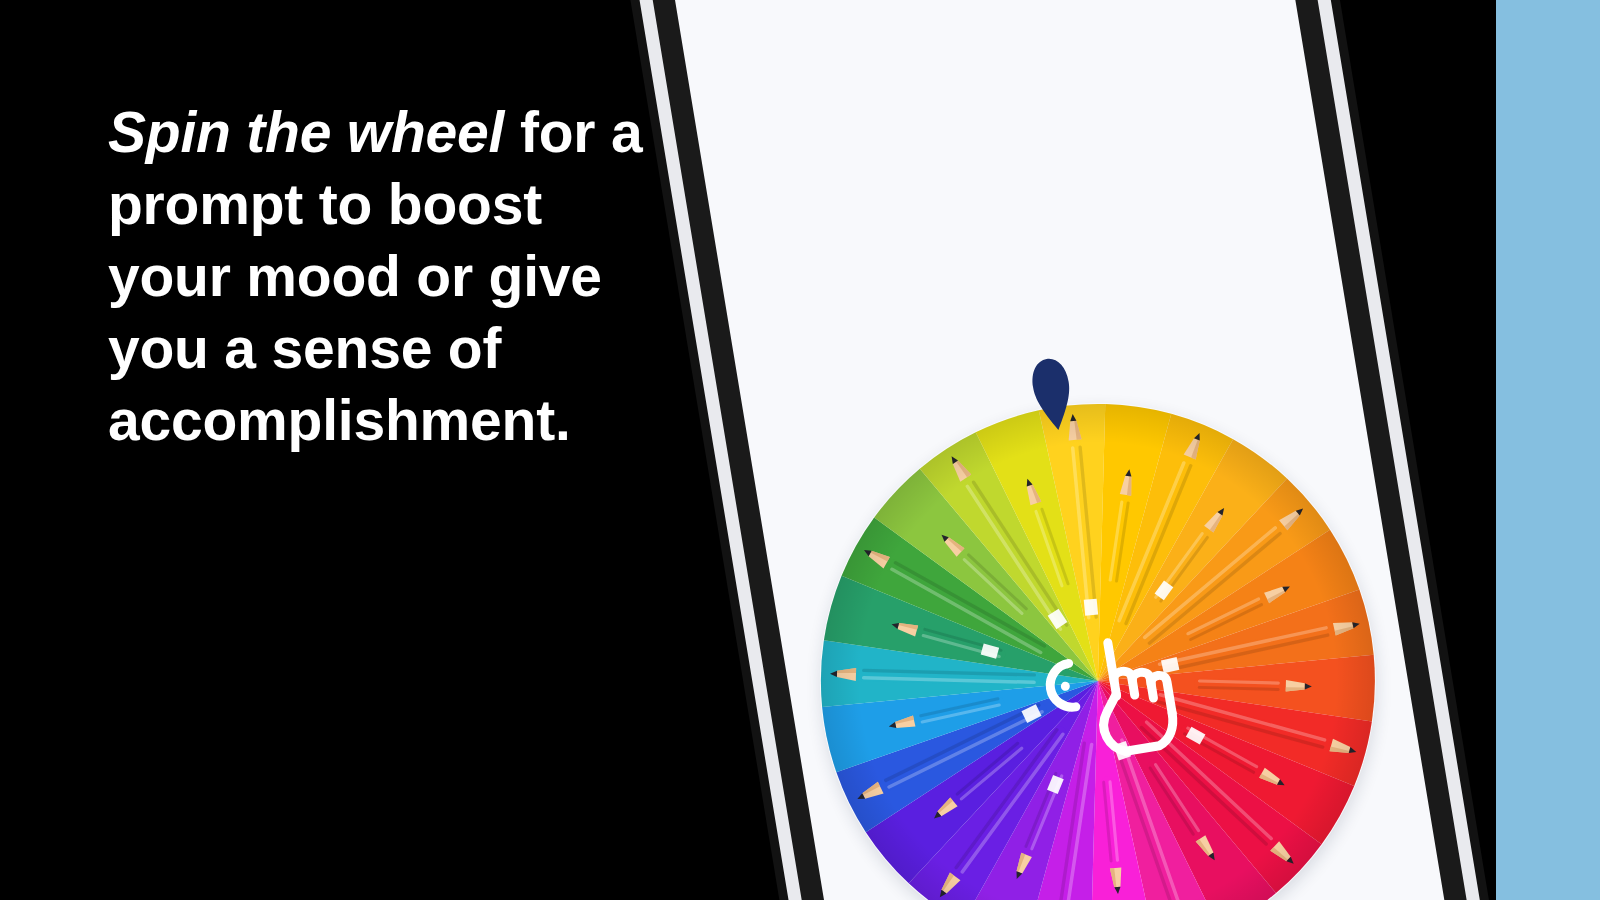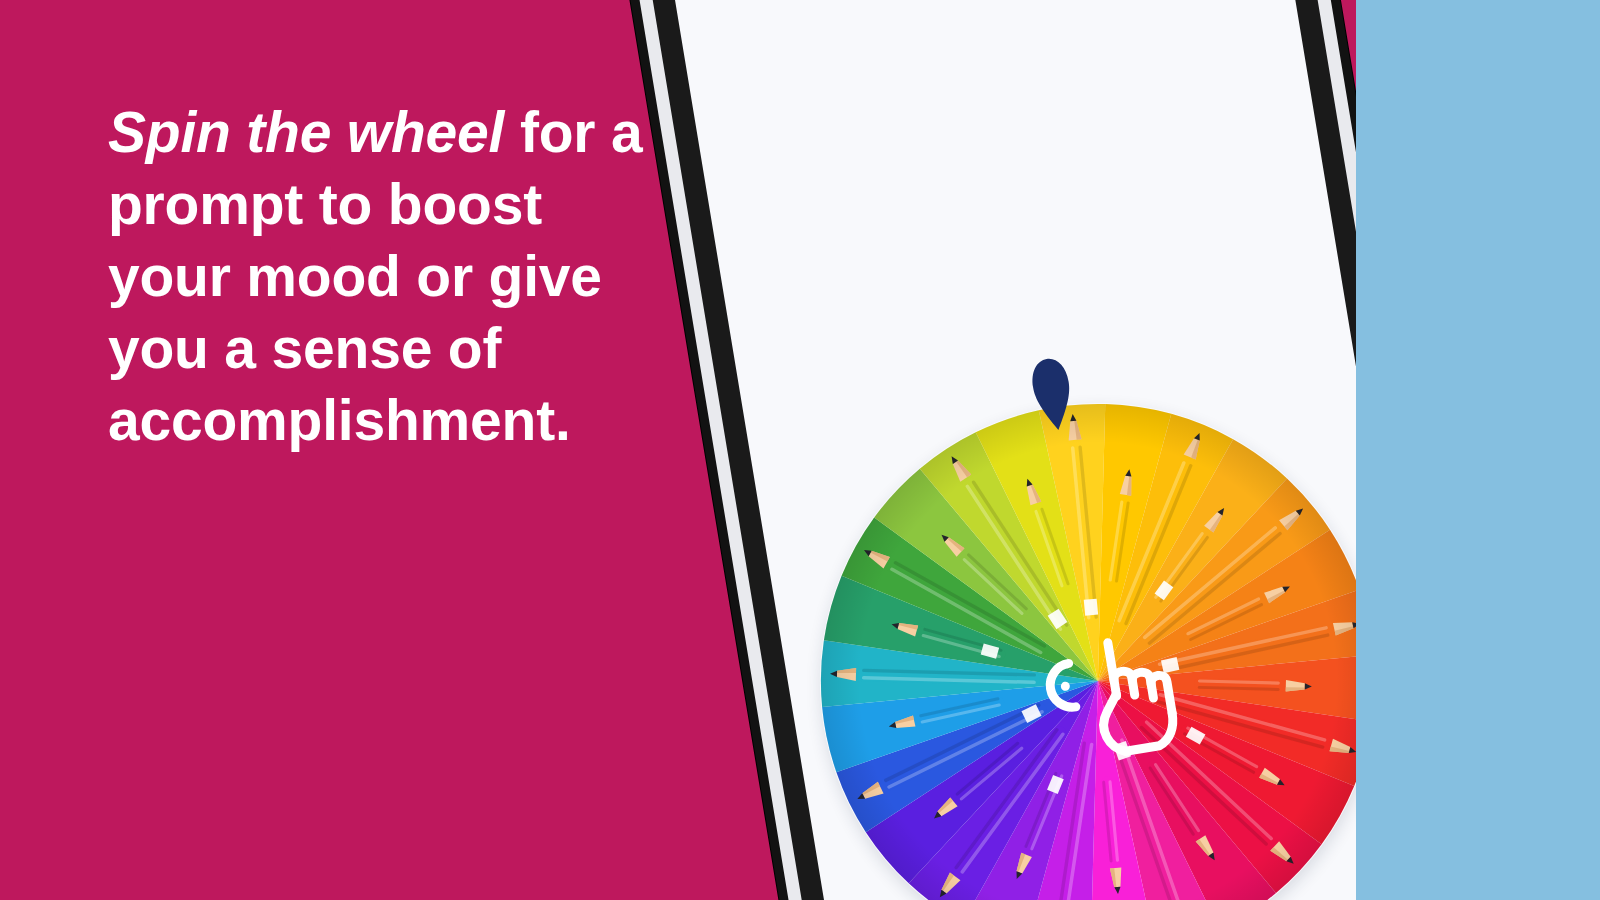--- a/index.html
+++ b/index.html
@@ -8,24 +8,24 @@
     padding: 0;
     width: 1600px;
     height: 900px;
     overflow: hidden;
     background: #85bfe0;
     font-family: "Liberation Sans", sans-serif;
   }
 
   #stage {
     position: relative;
-    width: 1356px;
+    width: 1496px;
     height: 900px;
     overflow: hidden;
-    background: #be185d;
+    background: #000000;
   }
 
   
   .headline {
     position: absolute;
     left: 108px;
     top: 96px;
     width: 540px;
     color: #ffffff;
     font-size: 57px;

